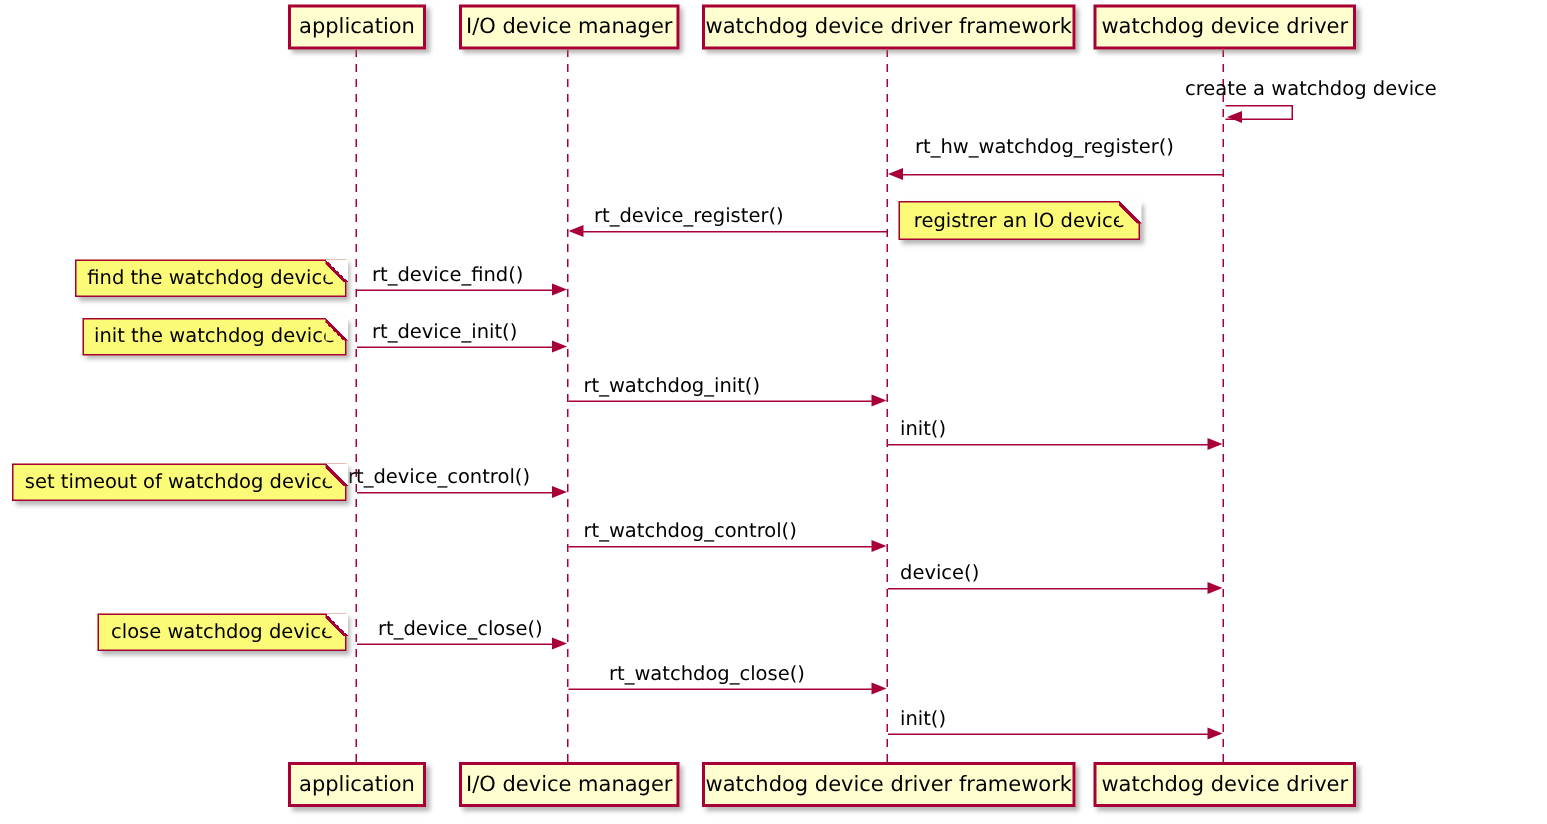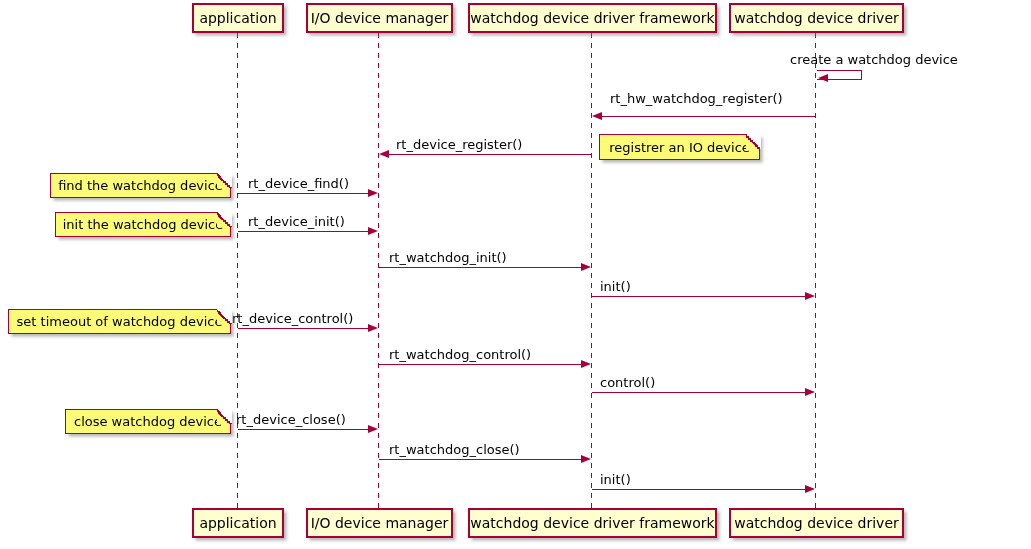--- a/index.html
+++ b/index.html
@@ -142,33 +142,33 @@
     <div class="arrow-r" style="left:368px;top:324px"></div>
   </div>
 
   <div>
     <div class="msg-label" style="left:389px;top:347px">rt_watchdog_control()</div>
     <div class="msg-line" style="left:379px;top:364px;width:203px"></div>
     <div class="arrow-r" style="left:581px;top:360px"></div>
   </div>
 
   <div>
-    <div class="msg-label" style="left:600px;top:375px">control()</div>
+    <div class="msg-label" style="left:600px;top:375px">device()</div>
     <div class="msg-line" style="left:592px;top:392px;width:214px"></div>
     <div class="arrow-r" style="left:805px;top:388px"></div>
   </div>
 
   <div>
-    <div class="msg-label" style="left:236px;top:412px">rt_device_close()</div>
+    <div class="msg-label" style="left:252px;top:412px">rt_device_close()</div>
     <div class="msg-line" style="left:238px;top:429px;width:131px"></div>
     <div class="arrow-r" style="left:368px;top:425px"></div>
   </div>
 
   <div>
-    <div class="msg-label" style="left:389px;top:442px">rt_watchdog_close()</div>
+    <div class="msg-label" style="left:406px;top:442px">rt_watchdog_close()</div>
     <div class="msg-line" style="left:379px;top:459px;width:203px"></div>
     <div class="arrow-r" style="left:581px;top:455px"></div>
   </div>
 
   <div>
     <div class="msg-label" style="left:600px;top:472px">init()</div>
     <div class="msg-line" style="left:592px;top:489px;width:214px"></div>
     <div class="arrow-r" style="left:805px;top:485px"></div>
   </div>
 

